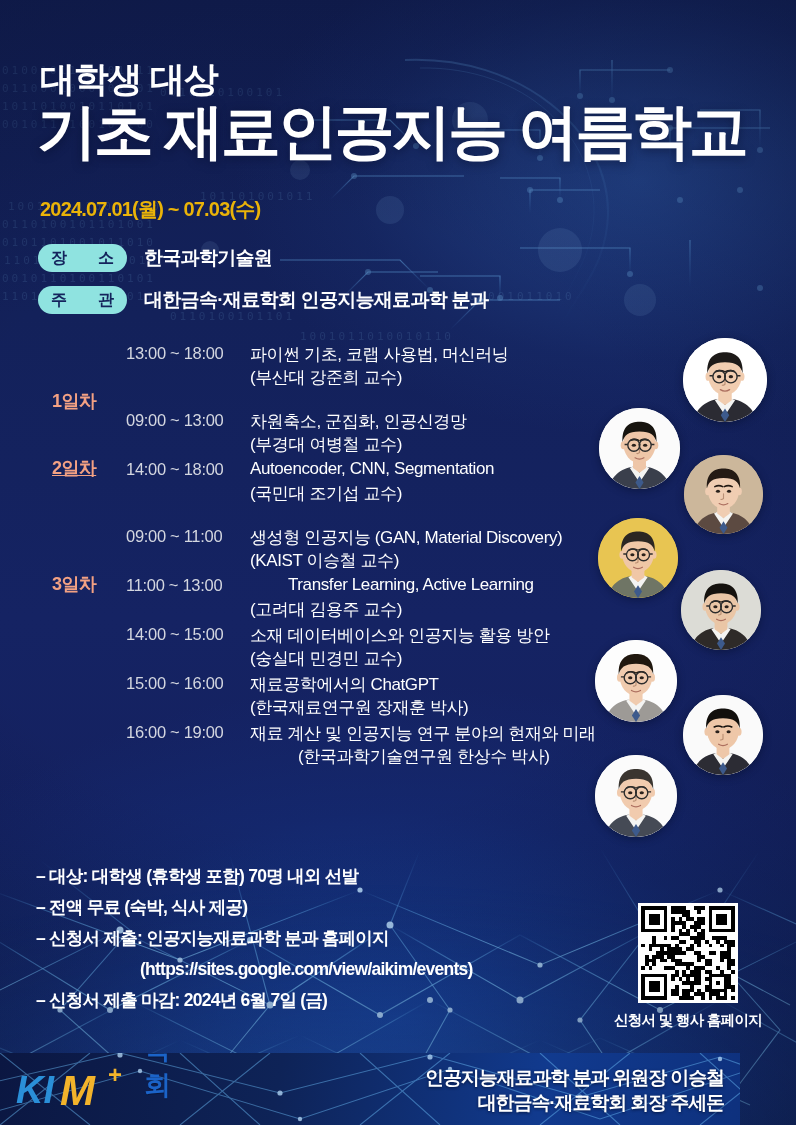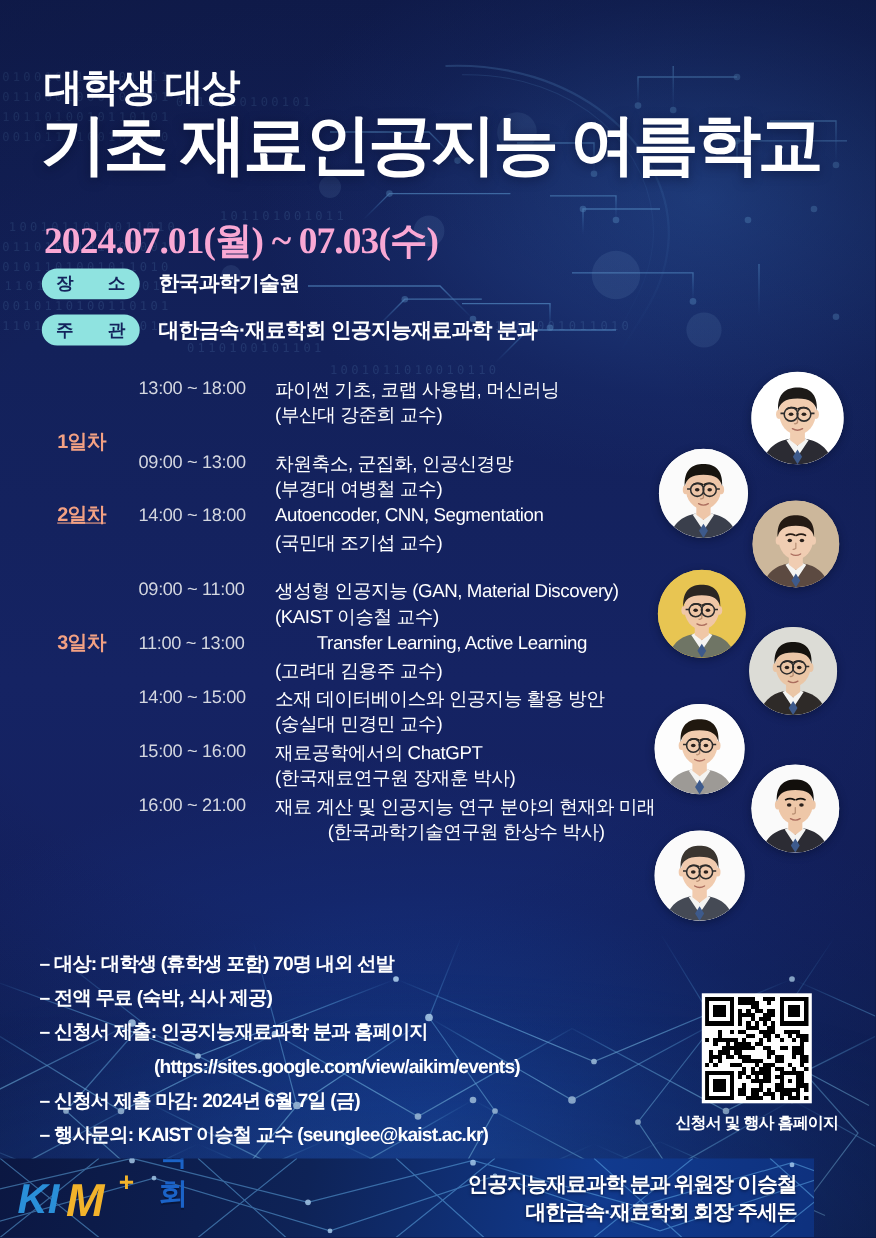--- a/index.html
+++ b/index.html
@@ -45,23 +45,22 @@
     letter-spacing: -1.2px;
   }
   .title {
     position: absolute; left: 37px; top: 92px;
     font-size: 60px; font-weight: 700; color: #ffffff;
     letter-spacing: -3.2px; white-space: nowrap;
     text-shadow: 0 2px 10px rgba(5,12,40,0.5);
   }
   .dates {
     position: absolute; left: 40px; top: 196px;
-    font-size: 34px; font-weight: 700; color: #f9a8d4;
+    font-size: 20px; font-weight: 700; color: #eab308;
     letter-spacing: -0.8px;
-    font-family: Liberation Serif, serif;
   }
 
   
   .info-row { position: absolute; display: flex; align-items: center; }
   .info-row.r1 { left: 38px; top: 244px; }
   .info-row.r2 { left: 38px; top: 286px; }
   .pill {
     width: 89px; height: 28px; border-radius: 14px;
     background: #8fe3e0; color: #14235c;
     font-size: 16px; font-weight: 700;
@@ -332,21 +331,21 @@
       <div class="sess-speaker" style="top: 205px;">(KAIST 이승철 교수)</div>
       <div class="sess-time" style="top: 232px;">11:00 ~ 13:00</div>
       <div class="sess-title" style="top: 231px; margin-left: 38px;">Transfer Learning, Active Learning</div>
       <div class="sess-speaker" style="top: 254px;">(고려대 김용주 교수)</div>
       <div class="sess-time" style="top: 281px;">14:00 ~ 15:00</div>
       <div class="sess-title" style="top: 280px;">소재 데이터베이스와 인공지능 활용 방안</div>
       <div class="sess-speaker" style="top: 303px;">(숭실대 민경민 교수)</div>
       <div class="sess-time" style="top: 330px;">15:00 ~ 16:00</div>
       <div class="sess-title" style="top: 329px;">재료공학에서의 ChatGPT</div>
       <div class="sess-speaker" style="top: 352px;">(한국재료연구원 장재훈 박사)</div>
-      <div class="sess-time" style="top: 379px;">16:00 ~ 21:00</div>
+      <div class="sess-time" style="top: 379px;">16:00 ~ 19:00</div>
       <div class="sess-title" style="top: 378px;">재료 계산 및 인공지능 연구 분야의 현재와 미래</div>
       <div class="sess-speaker" style="top: 401px; margin-left: 48px;">(한국과학기술연구원 한상수 박사)</div>
     </div>
 
   <div id="portraits">
       <div class="portrait" style="left: 683px; top: 338px; width: 84px; height: 84px; background: rgb(255, 255, 255);">
         <svg class="face" viewBox="0 0 100 100">
           <rect x="0" y="0" width="100" height="100" fill="#ffffff"></rect>
           <path d="M12 100 C 16 80, 32 72, 50 72 C 68 72, 84 80, 88 100 Z" fill="#2b2b33"></path>
           <path d="M38 74 L 50 92 L 62 74 L 56 71 L 50 80 L 44 71 Z" fill="#f4f4f2"></path>
@@ -522,21 +521,20 @@
         </svg>
       </div>
     </div>
 
   <div id="notes">
       <div class="note">– 대상: 대학생 (휴학생 포함) 70명 내외 선발</div>
       <div class="note">– 전액 무료 (숙박, 식사 제공)</div>
       <div class="note">– 신청서 제출: 인공지능재료과학 분과 홈페이지</div>
       <div class="note indent">(https://sites.google.com/view/aikim/events)</div>
       <div class="note">– 신청서 제출 마감: 2024년 6월 7일 (금)</div>
-      <div class="note">– 행사문의: KAIST 이승철 교수 (seunglee@kaist.ac.kr)</div>
     </div>
 
   <div id="qr-block">
     <div id="qr-code"><svg viewBox="0 0 94 94" width="94" height="94" shape-rendering="crispEdges">
           <rect width="94" height="94" fill="#fff"></rect>
           <rect x="0" y="0" width="3.76" height="3.76" fill="#000"></rect>
           <rect x="3.76" y="0" width="3.76" height="3.76" fill="#000"></rect>
           <rect x="7.52" y="0" width="3.76" height="3.76" fill="#000"></rect>
           <rect x="11.28" y="0" width="3.76" height="3.76" fill="#000"></rect>
           <rect x="15.04" y="0" width="3.76" height="3.76" fill="#000"></rect>

